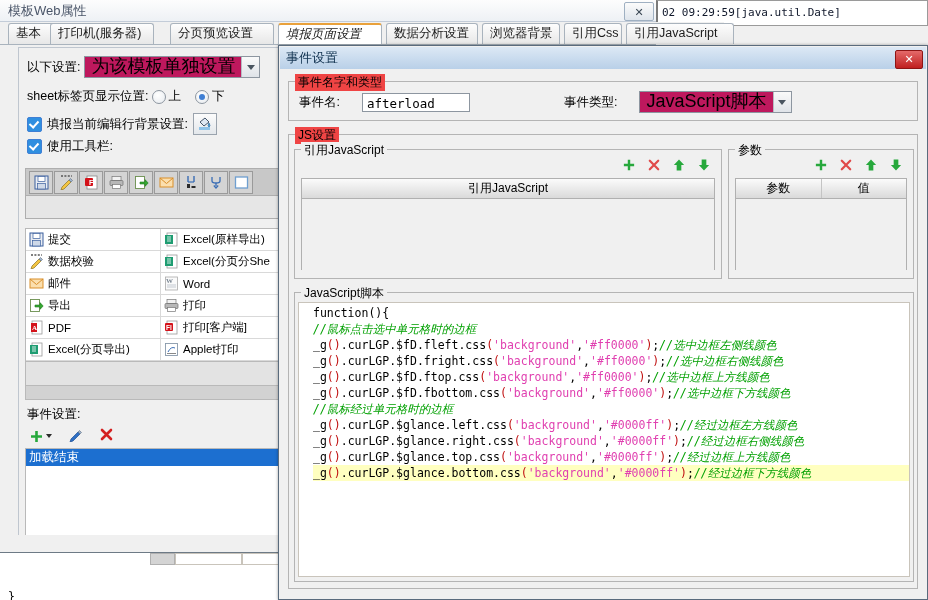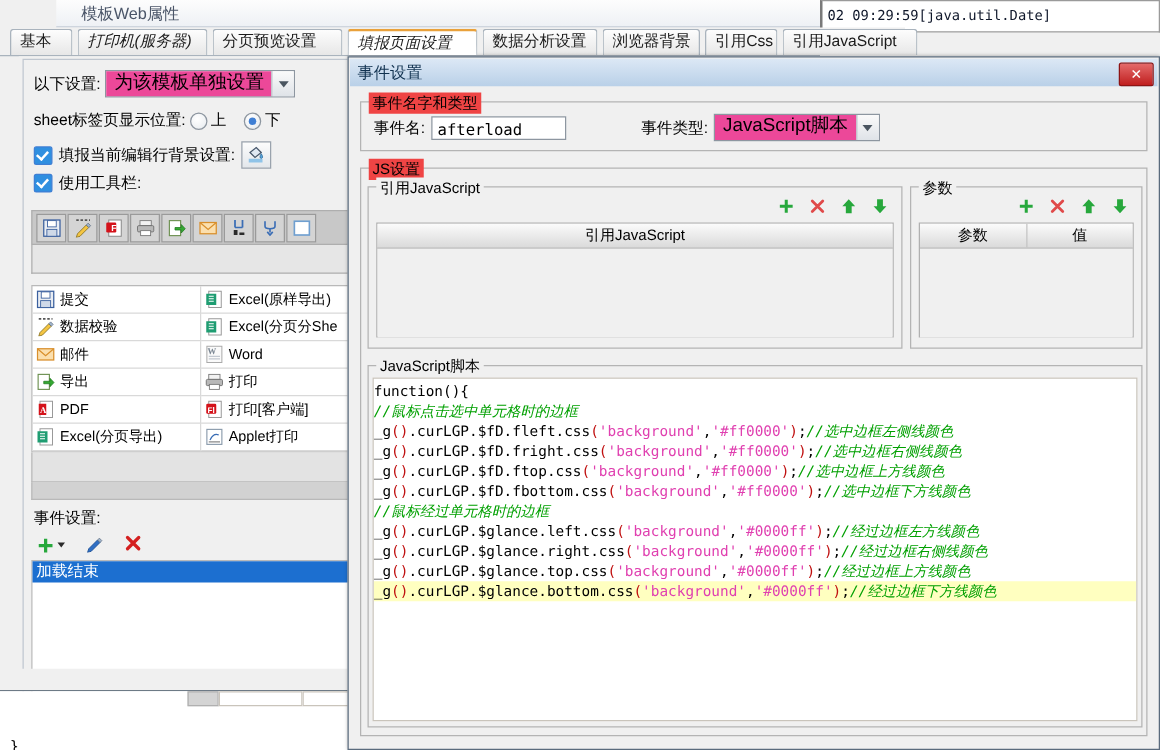--- a/index.html
+++ b/index.html
@@ -10,23 +10,22 @@
     font-size:12px;color:#000;
     position:relative;
   }
   
   #root{position:absolute;inset:0;background:#f0f0f0;}
 
   .win-title{
     position:absolute;left:0;top:0;width:656px;height:22px;
     background:linear-gradient(#fdfdfd,#eef1f5);
     border-bottom:1px solid #c3ccd8;
-    color:#4a5568;font-size:13px;line-height:22px;padding-left:20px;
+    color:#4a5568;font-size:13px;line-height:22px;padding-left:8px;
     box-sizing:border-box;
-    margin-left:45px;
   }
   .win-close{
     position:absolute;left:624px;top:2px;width:28px;height:17px;
     background:linear-gradient(#fbfbfb,#dfe5ec);
     border:1px solid #9fb0c2;border-radius:2px;
     display:flex;align-items:center;justify-content:center;
     font-size:11px;color:#3a4754;
   }
   .java-date{
     position:absolute;left:656px;top:0px;width:272px;height:26px;
@@ -68,21 +67,21 @@
     position:absolute;left:3px;top:2px;width:282px;height:530px;
     background:#f0f0f0;border:1px solid #bfc6cf;box-sizing:border-box;
   }
 
   .row1{position:absolute;left:8px;top:8px;display:flex;align-items:center;gap:4px;}
   .lbl{font-size:12.5px;color:#000;white-space:nowrap;}
   .combo{
     display:inline-flex;align-items:stretch;height:20px;
     border:1px solid #8d96a0;background:#fff;
   }
-  .combo .txt{padding:0 6px;line-height:18px;font-size:15px;white-space:nowrap;background:#ec4899;text-align:center;}
+  .combo .txt{padding:0 6px;line-height:18px;font-size:18px;white-space:nowrap;background:#be185d;text-align:center;}
   .combo .arr{
     width:17px;background:linear-gradient(#fafafa,#dfe3e8);
     border-left:1px solid #b6bdc5;display:flex;align-items:center;justify-content:center;
   }
   .caret{width:0;height:0;border-left:4px solid transparent;border-right:4px solid transparent;border-top:5px solid #4a5560;}
 
   .row2{position:absolute;left:8px;top:40px;display:flex;align-items:center;gap:3px;justify-content:flex-end;}
   .radio{
     width:12px;height:12px;border-radius:50%;border:1px solid #8d96a0;
     background:radial-gradient(circle at 40% 35%,#ffffff,#e6eaee);
@@ -188,21 +187,21 @@
     color:#fff;font-size:11px;font-weight:bold;
   }
 
   .gbox{position:absolute;border:1px solid #b4b4b4;box-sizing:border-box;}
   .gbox > .gtitle{
     position:absolute;left:6px;top:-8px;background:#ef4444;
     padding:0 3px;font-size:12px;color:#000;white-space:nowrap;
   }
 
   #g-name{left:9px;top:35px;width:630px;height:40px;}
-  .name-row{position:absolute;left:10px;top:9px;display:flex;align-items:center;gap:5px;}
+  .name-row{position:absolute;left:10px;top:9px;display:flex;align-items:center;gap:22px;}
   .tinput{
     border:1px solid #8d96a0;background:#fff;height:19px;line-height:19px;
     font-size:12.5px;padding:0 4px;box-sizing:border-box;
     font-family:"DejaVu Sans Mono","Liberation Mono",monospace;
   }
 
   #g-js{left:9px;top:88px;width:630px;height:455px;}
   #g-ref{left:5px;top:14px;width:428px;height:130px;position:absolute;border:1px solid #b4b4b4;box-sizing:border-box;}
   #g-par{left:439px;top:14px;width:186px;height:130px;position:absolute;border:1px solid #b4b4b4;box-sizing:border-box;}
   .iconbar{position:absolute;display:flex;align-items:center;gap:11px;}
@@ -218,21 +217,21 @@
     border-right:1px solid #c4c4c4;box-sizing:border-box;color:#000;
   }
   .th:last-child{border-right:none;}
   .tbl-body{background:#f0f0f0;}
 
   #g-code{left:5px;top:157px;width:620px;height:290px;position:absolute;border:1px solid #b4b4b4;box-sizing:border-box;}
   .code{
     position:absolute;left:3px;top:9px;width:612px;height:275px;
     background:#fff;border:1px solid #c9c4bb;box-sizing:border-box;
     font-family:"DejaVu Sans Mono","Liberation Mono",monospace;
-    font-size:11.5px;line-height:16px;padding:2px 0 0 0;overflow:hidden;
+    font-size:11.5px;line-height:16px;padding:2px 0 0 14px;overflow:hidden;
     white-space:pre;
   }
   .code .ln{height:16px;white-space:pre;}
   .cm{color:#00a000;font-style:italic;}
   .id{color:#000;}
   .pn{color:#c01010;}
   .st{color:#e040b0;}
   .hl{background:#ffffc0;display:block;}
   .tail{
     position:absolute;left:8px;top:590px;font-family:"DejaVu Sans Mono","Liberation Mono",monospace;
@@ -248,21 +247,21 @@
     <span>模板Web属性</span>
     <div class="win-close">
       <span>✕</span>
     </div>
   </div>
 
   <div class="java-date">02 09:29:59[java.util.Date]</div>
 
   <div class="tabstrip">
     <div class="tab" style="left:8px;width:50px;">基本</div>
-    <div class="tab" style="left:62px;width:104px;font-style:italic;">打印机(服务器)</div>
+    <div class="tab" style="left:50px;width:104px;">打印机(服务器)</div>
     <div class="tab" style="left:170px;width:104px;">分页预览设置</div>
     <div class="tab sel" style="left:278px;width:104px;">填报页面设置</div>
     <div class="tab" style="left:386px;width:92px;">数据分析设置</div>
     <div class="tab" style="left:482px;width:78px;">浏览器背景</div>
     <div class="tab" style="left:564px;width:58px;">引用Css</div>
     <div class="tab" style="left:626px;width:108px;">引用JavaScript</div>
   </div>
   <div class="tabline"></div>
 
   <div class="content">

